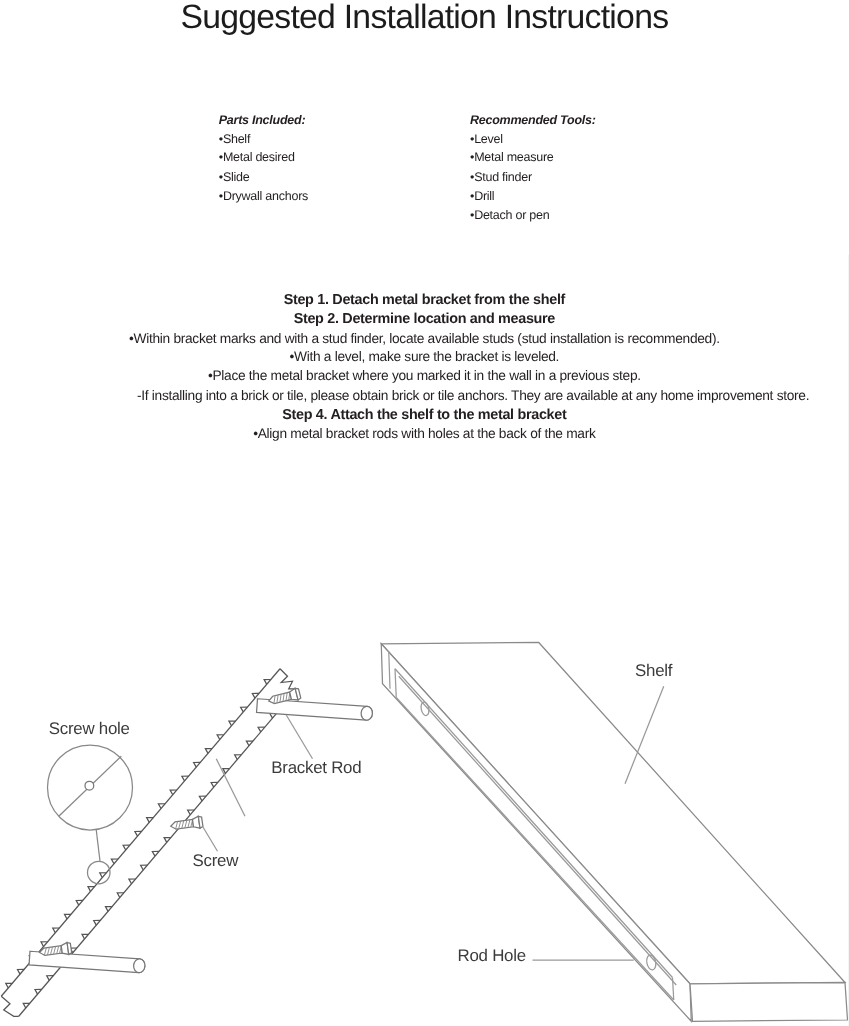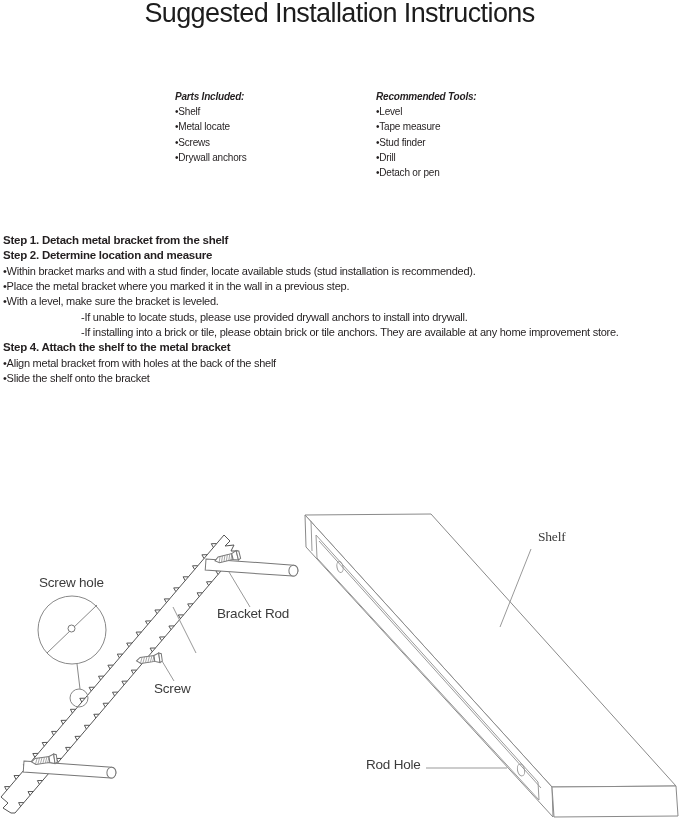--- a/index.html
+++ b/index.html
@@ -22,83 +22,81 @@
     text-align:center;font-size:27px;font-weight:300;letter-spacing:-0.6px;
     color:var(--c-title);
   }
   .col{position:absolute;top:89px;font-size:10px;letter-spacing:-0.2px;line-height:15.2px;}
   .col-parts{left:175px;}
   .col-tools{left:376px;}
   .col-heading{font-weight:bold;font-style:italic;}
   .item{white-space:nowrap;}
   .instructions{
     position:absolute;left:3px;top:233px;width:673px;
-    font-size:11px;letter-spacing:-0.25px;line-height:15.35px;
+    font-size:11px;letter-spacing:-0.25px;line-height:15.35px;text-align:center;
   }
   .line{white-space:nowrap;}
   .line.step{font-weight:bold;font-size:11.5px;}
   .line.sub{padding-left:78px;}
   .diagram{position:absolute;left:0;top:0;}
   .bline{stroke:var(--c-bracket_line);stroke-width:1;fill:none;}
   .part{fill:#ffffff;stroke:#777777;stroke-width:1;}
   .hatch{stroke:#8a8a8a;stroke-width:0.7;fill:none;}
   .cline{stroke:#888888;stroke-width:1;fill:none;}
   .hole{fill:#ffffff;stroke:#777777;stroke-width:1;}
   .sface{fill:#ffffff;stroke:var(--c-shelf_line);stroke-width:1;}
   .sline{stroke:#9a9a9a;stroke-width:1;fill:none;}
   .lline{stroke:var(--c-leader_line);stroke-width:1;fill:none;}
   .dlabel{
     position:absolute;font-size:13.5px;letter-spacing:-0.2px;
     color:var(--c-label);white-space:nowrap;
   }
   .lbl-screw-hole{left:39px;top:575px;}
   .lbl-bracket-rod{left:217px;top:606px;}
   .lbl-screw{left:154px;top:681px;}
-  .lbl-shelf{left:538px;top:529px;font-family:Liberation Serif, serif;}
+  .lbl-shelf{left:508px;top:529px;}
   .lbl-rod-hole{left:366px;top:757px;}
 </style>
 </head>
 <body>
 
 <div class="page">
 
   <h1 class="title">Suggested Installation Instructions</h1>
 
   <div class="col col-parts">
     <div class="col-heading">Parts Included:</div>
     <div>
         <div class="item">•Shelf</div>
-        <div class="item">•Metal locate</div>
-        <div class="item">•Screws</div>
+        <div class="item">•Metal desired</div>
+        <div class="item">•Slide</div>
         <div class="item">•Drywall anchors</div>
       </div>
   </div>
 
   <div class="col col-tools">
     <div class="col-heading">Recommended Tools:</div>
     <div>
         <div class="item">•Level</div>
-        <div class="item">•Tape measure</div>
+        <div class="item">•Metal measure</div>
         <div class="item">•Stud finder</div>
         <div class="item">•Drill</div>
         <div class="item">•Detach or pen</div>
       </div>
   </div>
 
   <div class="instructions">
       <div class="line step">Step 1. Detach metal bracket from the shelf</div>
       <div class="line step">Step 2. Determine location and measure</div>
       <div class="line bullet">•Within bracket marks and with a stud finder, locate available studs (stud installation is recommended).</div>
+      <div class="line bullet">•With a level, make sure the bracket is leveled.</div>
       <div class="line bullet">•Place the metal bracket where you marked it in the wall in a previous step.</div>
-      <div class="line bullet">•With a level, make sure the bracket is leveled.</div>
-      <div class="line sub">-If unable to locate studs, please use provided drywall anchors to install into drywall.</div>
       <div class="line sub">-If installing into a brick or tile, please obtain brick or tile anchors. They are available at any home improvement store.</div>
       <div class="line step">Step 4. Attach the shelf to the metal bracket</div>
-      <div class="line bullet">•Align metal bracket from with holes at the back of the shelf</div>
-      <div class="line bullet">•Slide the shelf onto the bracket</div>
+      <div class="line bullet">•Align metal bracket rods with holes at the back of the mark</div>
     </div>
 
   <svg class="diagram" width="679" height="821" viewBox="0 0 679 821" aria-hidden="true">
     <defs>
       <g id="screw">
         <path class="part" d="M0,4 L4,1 H18 V7 H4 Z"></path>
         <path class="hatch" d="M6,1 L3.5,7 M8.5,1 L6,7 M11,1 L8.5,7 M13.5,1 L11,7 M16,1 L13.5,7 M18,1.5 L15.8,7"></path>
         <path class="part" d="M18,1 L23,-0.8 L23,8.8 L18,7 Z"></path>
         <path class="part" d="M23,-0.8 L25.5,0.2 L25.5,7.8 L23,8.8 Z"></path>
       </g>

